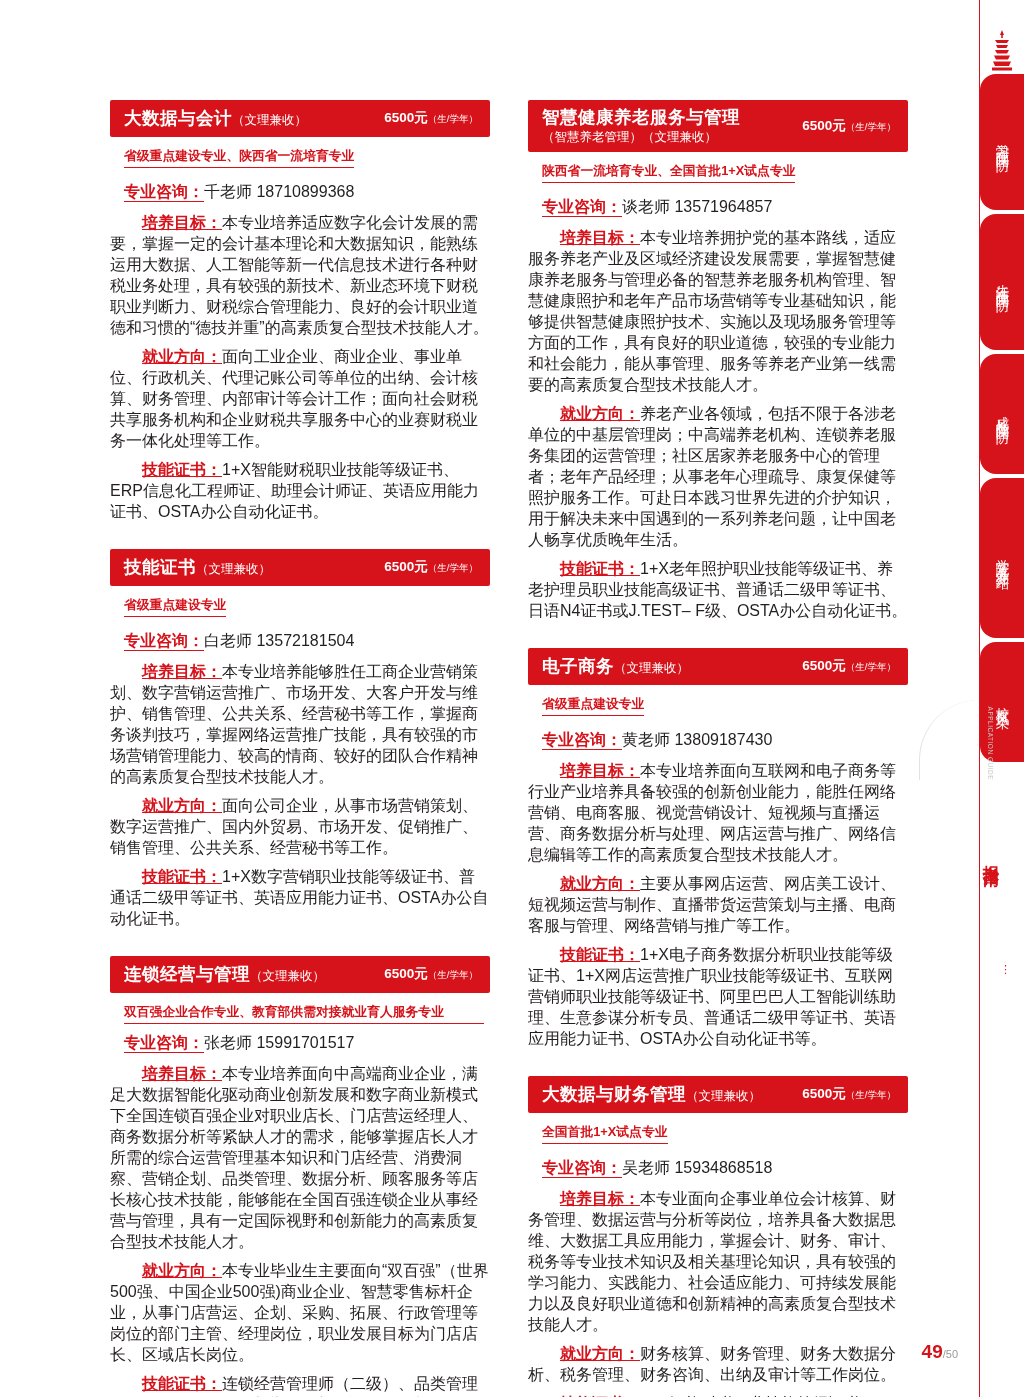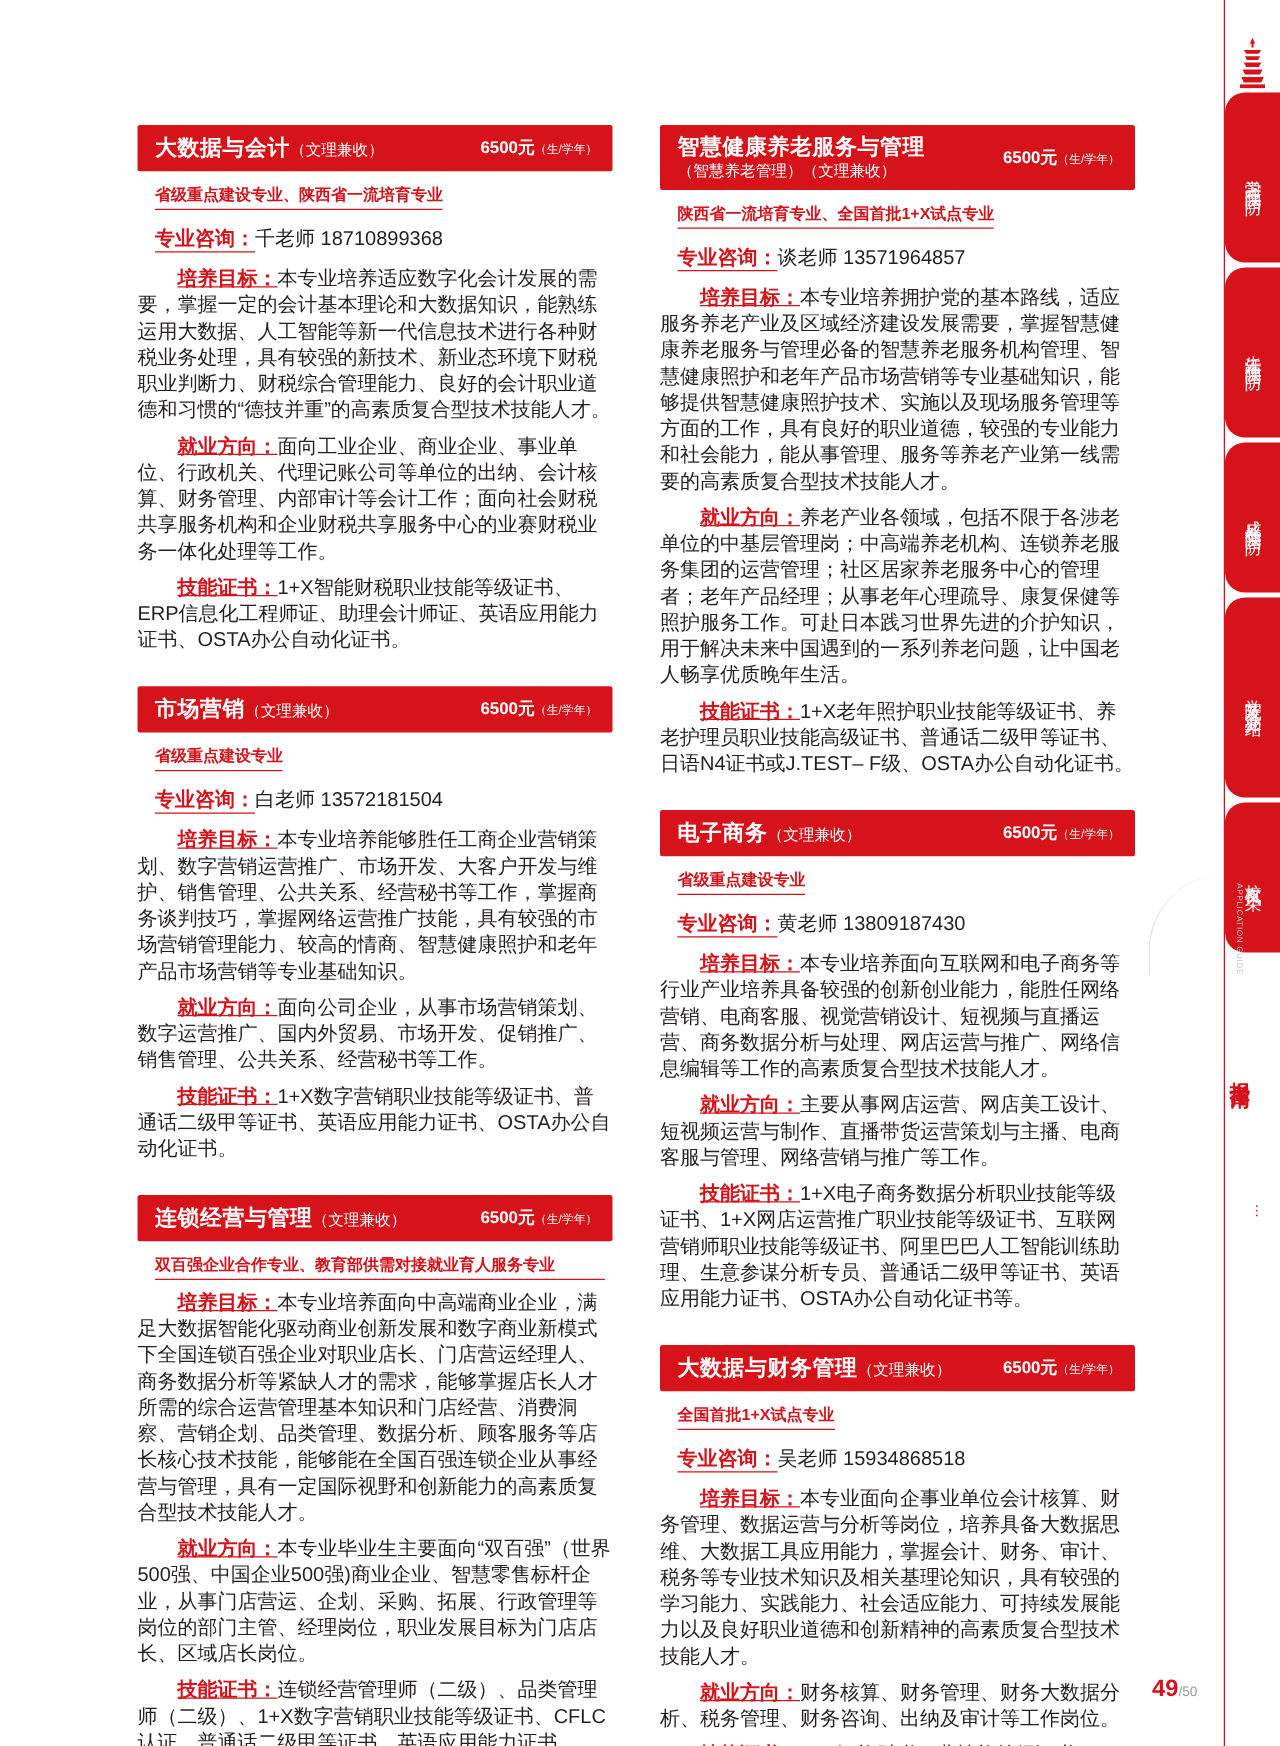--- a/index.html
+++ b/index.html
@@ -143,33 +143,33 @@
       </div>
       <div class="p-wrap">
         <p><span class="lbl">技能证书：</span><span>1+X智能财税职业技能等级证书、ERP信息化工程师证、助理会计师证、英语应用能力证书、OSTA办公自动化证书。</span></p>
       </div>
     </div>
 
     <div class="prog">
       <div class="prog-head">
         <div class="ph-left">
           <div class="ph-name">
-            <span>市场营销</span><span class="sub">（文理兼收）</span>
+            <span>技能证书</span><span class="sub">（文理兼收）</span>
           </div>
         </div>
         <div class="ph-right">
           <span>6500元</span><span class="unit">（生/学年）</span>
         </div>
       </div>
       <div class="tagline">省级重点建设专业</div>
       <div class="contact">
         <span class="lbl">专业咨询：</span><span>白老师 13572181504</span>
       </div>
       <div class="p-wrap">
-        <p><span class="lbl">培养目标：</span><span>本专业培养能够胜任工商企业营销策划、数字营销运营推广、市场开发、大客户开发与维护、销售管理、公共关系、经营秘书等工作，掌握商务谈判技巧，掌握网络运营推广技能，具有较强的市场营销管理能力、较高的情商、智慧健康照护和老年产品市场营销等专业基础知识。</span></p>
+        <p><span class="lbl">培养目标：</span><span>本专业培养能够胜任工商企业营销策划、数字营销运营推广、市场开发、大客户开发与维护、销售管理、公共关系、经营秘书等工作，掌握商务谈判技巧，掌握网络运营推广技能，具有较强的市场营销管理能力、较高的情商、较好的团队合作精神的高素质复合型技术技能人才。</span></p>
       </div>
       <div class="p-wrap">
         <p><span class="lbl">就业方向：</span><span>面向公司企业，从事市场营销策划、数字运营推广、国内外贸易、市场开发、促销推广、销售管理、公共关系、经营秘书等工作。</span></p>
       </div>
       <div class="p-wrap">
         <p><span class="lbl">技能证书：</span><span>1+X数字营销职业技能等级证书、普通话二级甲等证书、英语应用能力证书、OSTA办公自动化证书。</span></p>
       </div>
     </div>
 
     <div class="prog">
@@ -177,20 +177,23 @@
         <div class="ph-left">
           <div class="ph-name">
             <span>连锁经营与管理</span><span class="sub">（文理兼收）</span>
           </div>
         </div>
         <div class="ph-right">
           <span>6500元</span><span class="unit">（生/学年）</span>
         </div>
       </div>
       <div class="tagline wide">双百强企业合作专业、教育部供需对接就业育人服务专业</div>
+      <div class="contact">
+        <span class="lbl">专业咨询：</span><span>张老师 15991701517</span>
+      </div>
       <div class="p-wrap">
         <p><span class="lbl">培养目标：</span><span>本专业培养面向中高端商业企业，满足大数据智能化驱动商业创新发展和数字商业新模式下全国连锁百强企业对职业店长、门店营运经理人、商务数据分析等紧缺人才的需求，能够掌握店长人才所需的综合运营管理基本知识和门店经营、消费洞察、营销企划、品类管理、数据分析、顾客服务等店长核心技术技能，能够能在全国百强连锁企业从事经营与管理，具有一定国际视野和创新能力的高素质复合型技术技能人才。</span></p>
       </div>
       <div class="p-wrap">
         <p><span class="lbl">就业方向：</span><span>本专业毕业生主要面向“双百强”（世界500强、中国企业500强)商业企业、智慧零售标杆企业，从事门店营运、企划、采购、拓展、行政管理等岗位的部门主管、经理岗位，职业发展目标为门店店长、区域店长岗位。</span></p>
       </div>
       <div class="p-wrap">
         <p><span class="lbl">技能证书：</span><span>连锁经营管理师（二级）、品类管理师（二级）、1+X数字营销职业技能等级证书、CFLC认证、普通话二级甲等证书、英语应用能力证书、OSTA办公自动化证书。</span></p>
       </div>
     </div>

